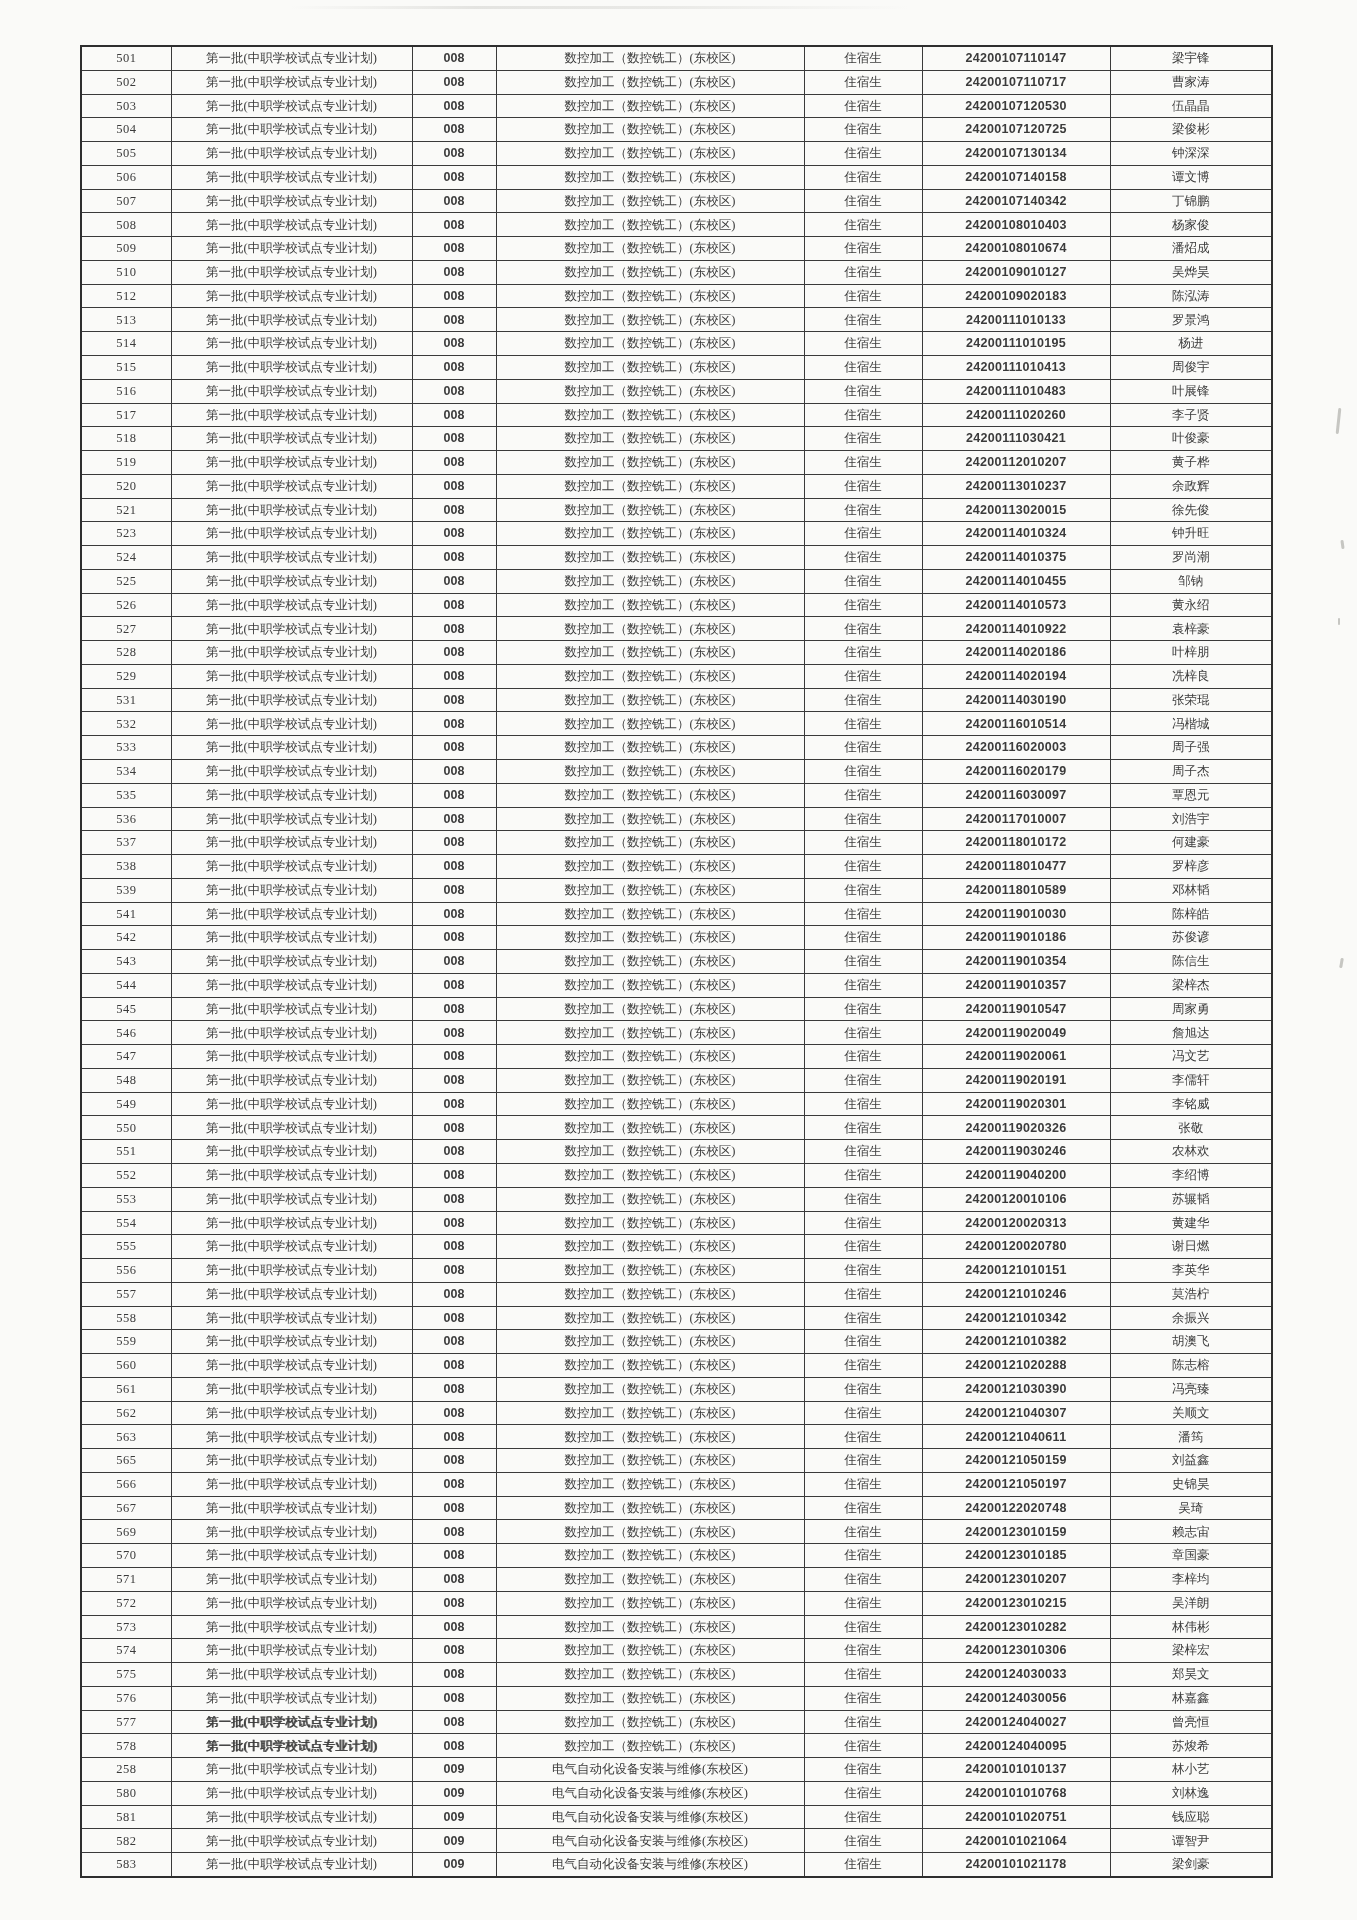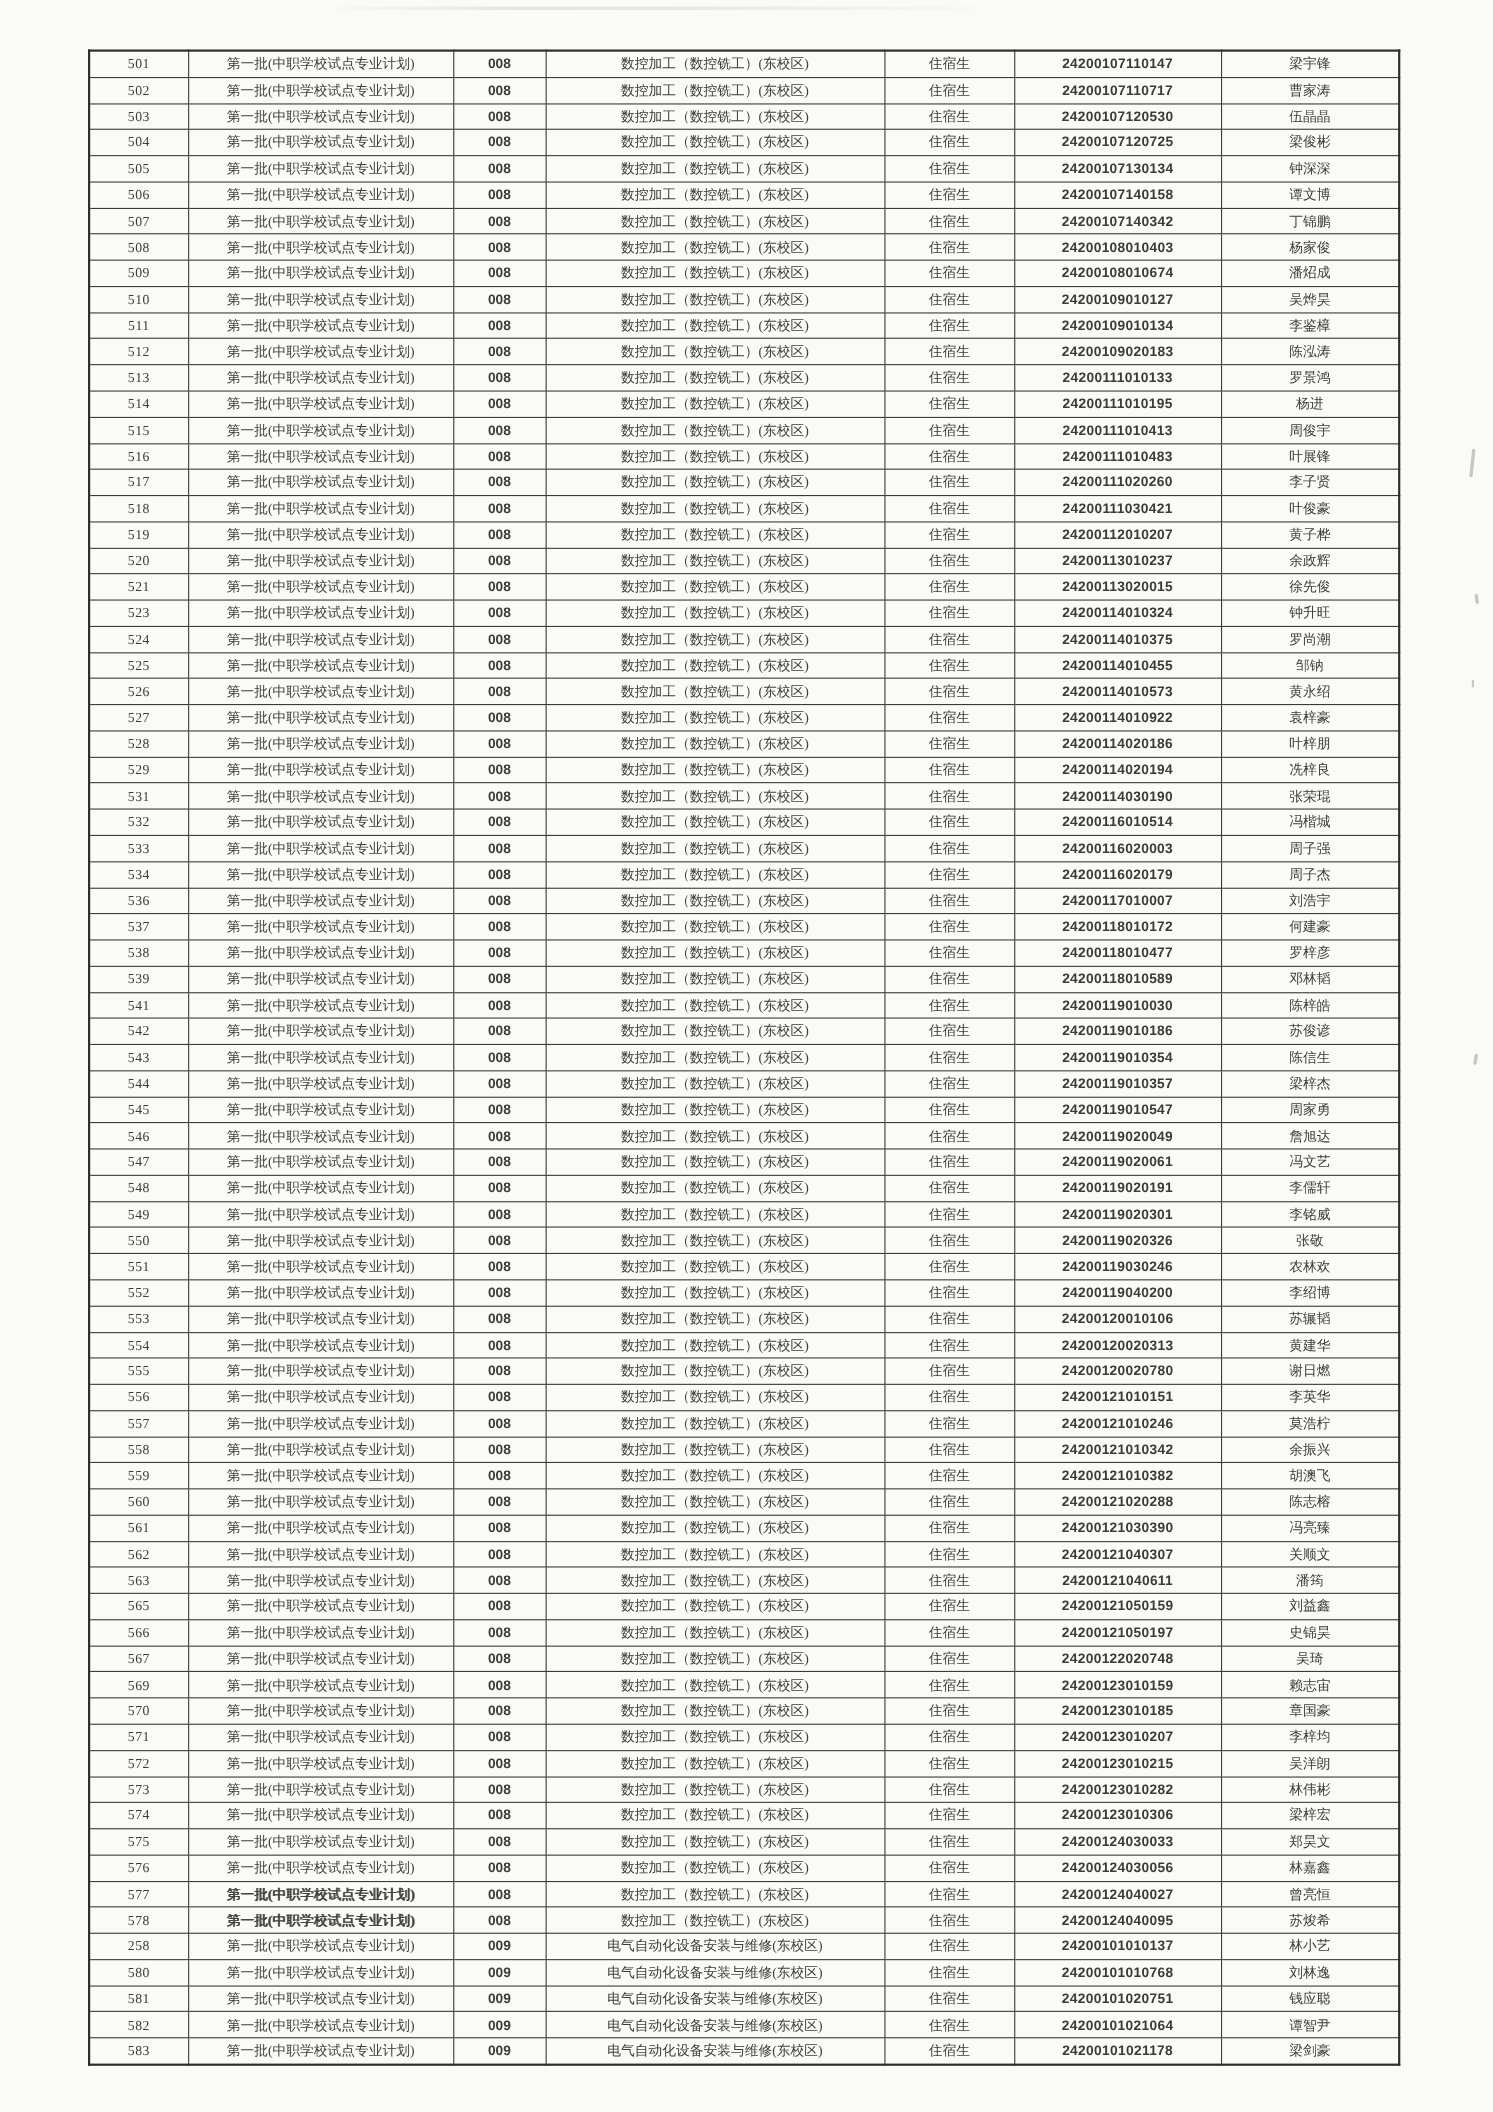--- a/index.html
+++ b/index.html
@@ -169,29 +169,20 @@
         <tr>
       <td class="c-seq">510</td>
       <td class="c-batch">第一批(中职学校试点专业计划)</td>
       <td class="c-code">008</td>
       <td class="c-major">数控加工（数控铣工）(东校区)</td>
       <td class="c-type">住宿生</td>
       <td class="c-exam">24200109010127</td>
       <td class="c-name">吴烨昊</td>
     </tr>
         <tr>
-      <td class="c-seq">511</td>
-      <td class="c-batch">第一批(中职学校试点专业计划)</td>
-      <td class="c-code">008</td>
-      <td class="c-major">数控加工（数控铣工）(东校区)</td>
-      <td class="c-type">住宿生</td>
-      <td class="c-exam">24200109010134</td>
-      <td class="c-name">李鉴樟</td>
-    </tr>
-        <tr>
       <td class="c-seq">512</td>
       <td class="c-batch">第一批(中职学校试点专业计划)</td>
       <td class="c-code">008</td>
       <td class="c-major">数控加工（数控铣工）(东校区)</td>
       <td class="c-type">住宿生</td>
       <td class="c-exam">24200109020183</td>
       <td class="c-name">陈泓涛</td>
     </tr>
         <tr>
       <td class="c-seq">513</td>
@@ -365,20 +356,29 @@
       <td class="c-name">周子强</td>
     </tr>
         <tr>
       <td class="c-seq">534</td>
       <td class="c-batch">第一批(中职学校试点专业计划)</td>
       <td class="c-code">008</td>
       <td class="c-major">数控加工（数控铣工）(东校区)</td>
       <td class="c-type">住宿生</td>
       <td class="c-exam">24200116020179</td>
       <td class="c-name">周子杰</td>
+    </tr>
+        <tr>
+      <td class="c-seq">535</td>
+      <td class="c-batch">第一批(中职学校试点专业计划)</td>
+      <td class="c-code">008</td>
+      <td class="c-major">数控加工（数控铣工）(东校区)</td>
+      <td class="c-type">住宿生</td>
+      <td class="c-exam">24200116030097</td>
+      <td class="c-name">覃恩元</td>
     </tr>
         <tr>
       <td class="c-seq">536</td>
       <td class="c-batch">第一批(中职学校试点专业计划)</td>
       <td class="c-code">008</td>
       <td class="c-major">数控加工（数控铣工）(东校区)</td>
       <td class="c-type">住宿生</td>
       <td class="c-exam">24200117010007</td>
       <td class="c-name">刘浩宇</td>
     </tr>

